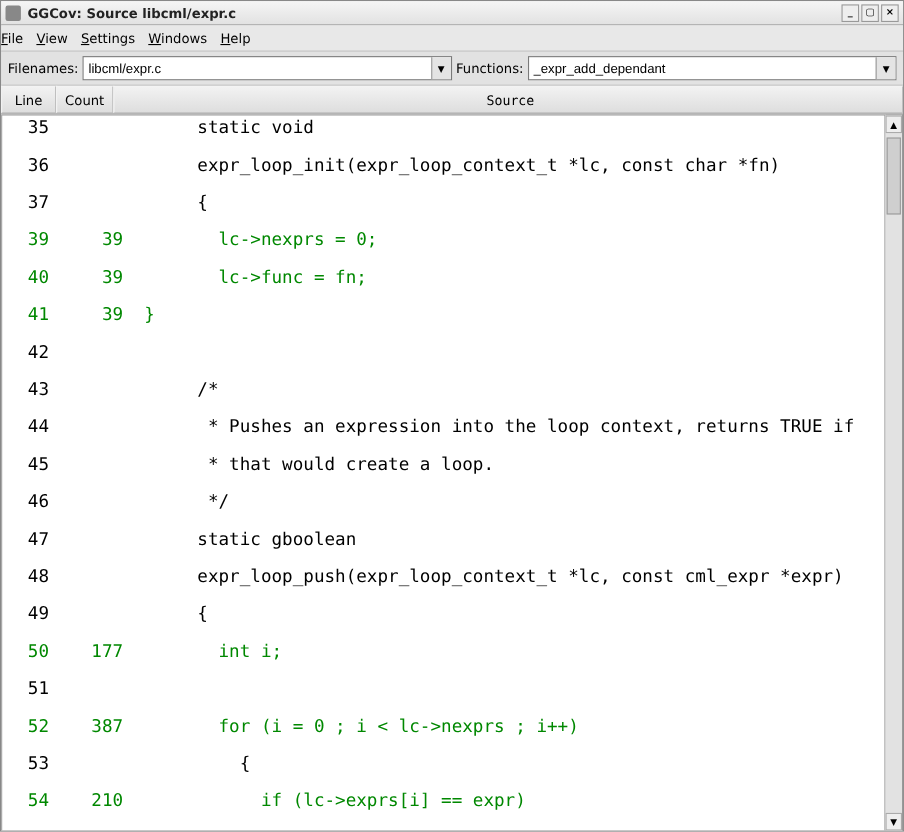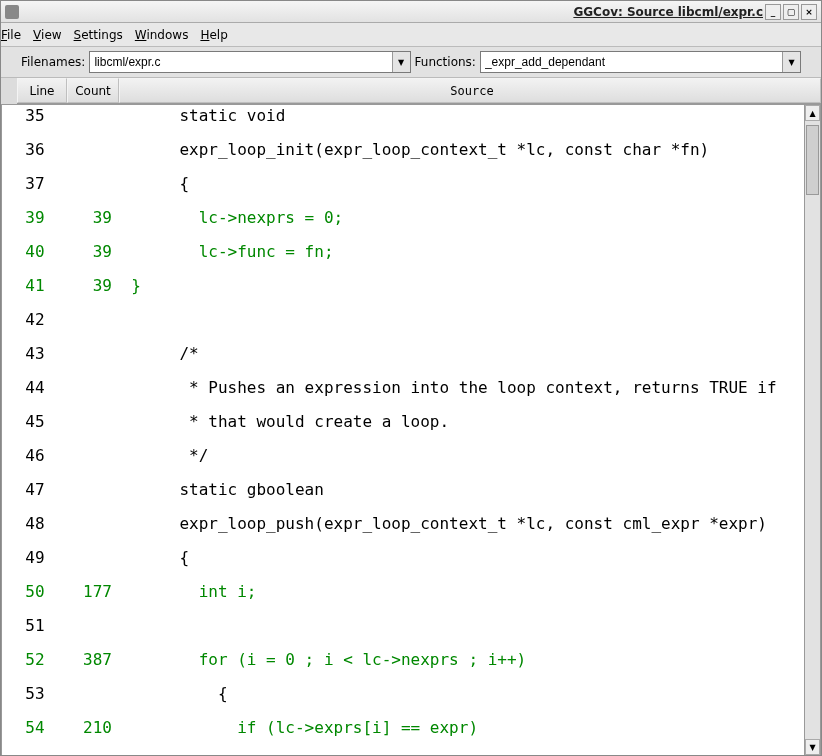--- a/index.html
+++ b/index.html
@@ -22,41 +22,41 @@
     display: flex;
     align-items: center;
     padding: 0 4px;
     font-weight: bold;
     font-size: 12px;
   }
   .titlebar .icon {
     width: 14px; height:14px; margin-right:6px;
     background: #888; border-radius:2px;
   }
-  .titlebar .title { flex:1; text-align:right; color:#222;text-decoration:underline;}
+  .titlebar .title { flex:1; text-align:left; color:#222;}
   .titlebar .winbtn {
     width:16px;height:16px;border:1px solid #999;margin-left:2px;
     background:#eee;display:flex;align-items:center;justify-content:center;
     font-size:9px;cursor:default;
   }
   
   .menubar {
     height: 24px;
     background:#e8e8e8;
     border-bottom:1px solid #bbb;
     display:flex;align-items:center;
     padding:0 0;
     gap:12px;
   }
   .menuitem { cursor:default; }
   .menuitem .ul { text-decoration: underline; }
   
   .filterrow {
     display:flex;align-items:center;
-    padding:4px 20px;
+    padding:4px 6px;
     gap:4px;
     background:#e2e2e2;
     border-bottom:1px solid #bbb;
   }
   .filterrow label{font-size:12px;}
   .combo {
     display:flex;align-items:center;
     background:#fff;border:1px solid #7a7a7a;
     height:22px;
   }
@@ -66,21 +66,21 @@
     border:0;outline:0;flex:1;height:100%;padding:0 4px;font-size:12px;
     background:transparent;
   }
   .combo .drop {
     width:18px;height:100%;border-left:1px solid #999;
     display:flex;align-items:center;justify-content:center;
     background:#e4e4e4;font-size:8px;
   }
   
   .colheaders {
-    display:flex;height:26px;border-bottom:1px solid #999;background:#e6e6e6;margin-left:16px;
+    display:flex;height:26px;border-bottom:1px solid #999;background:#e6e6e6;
   }
   .colheaders .hdr {
     border:1px solid #bfbfbf;border-top:1px solid #f4f4f4;border-left:1px solid #f4f4f4;
     display:flex;align-items:center;justify-content:center;
     font-size:12px;background:linear-gradient(#f2f2f2,#dedede);
   }
   .hdr.line{width:50px;}
   .hdr.count{width:52px;}
   .hdr.source{flex:1;text-align:center;}
   

